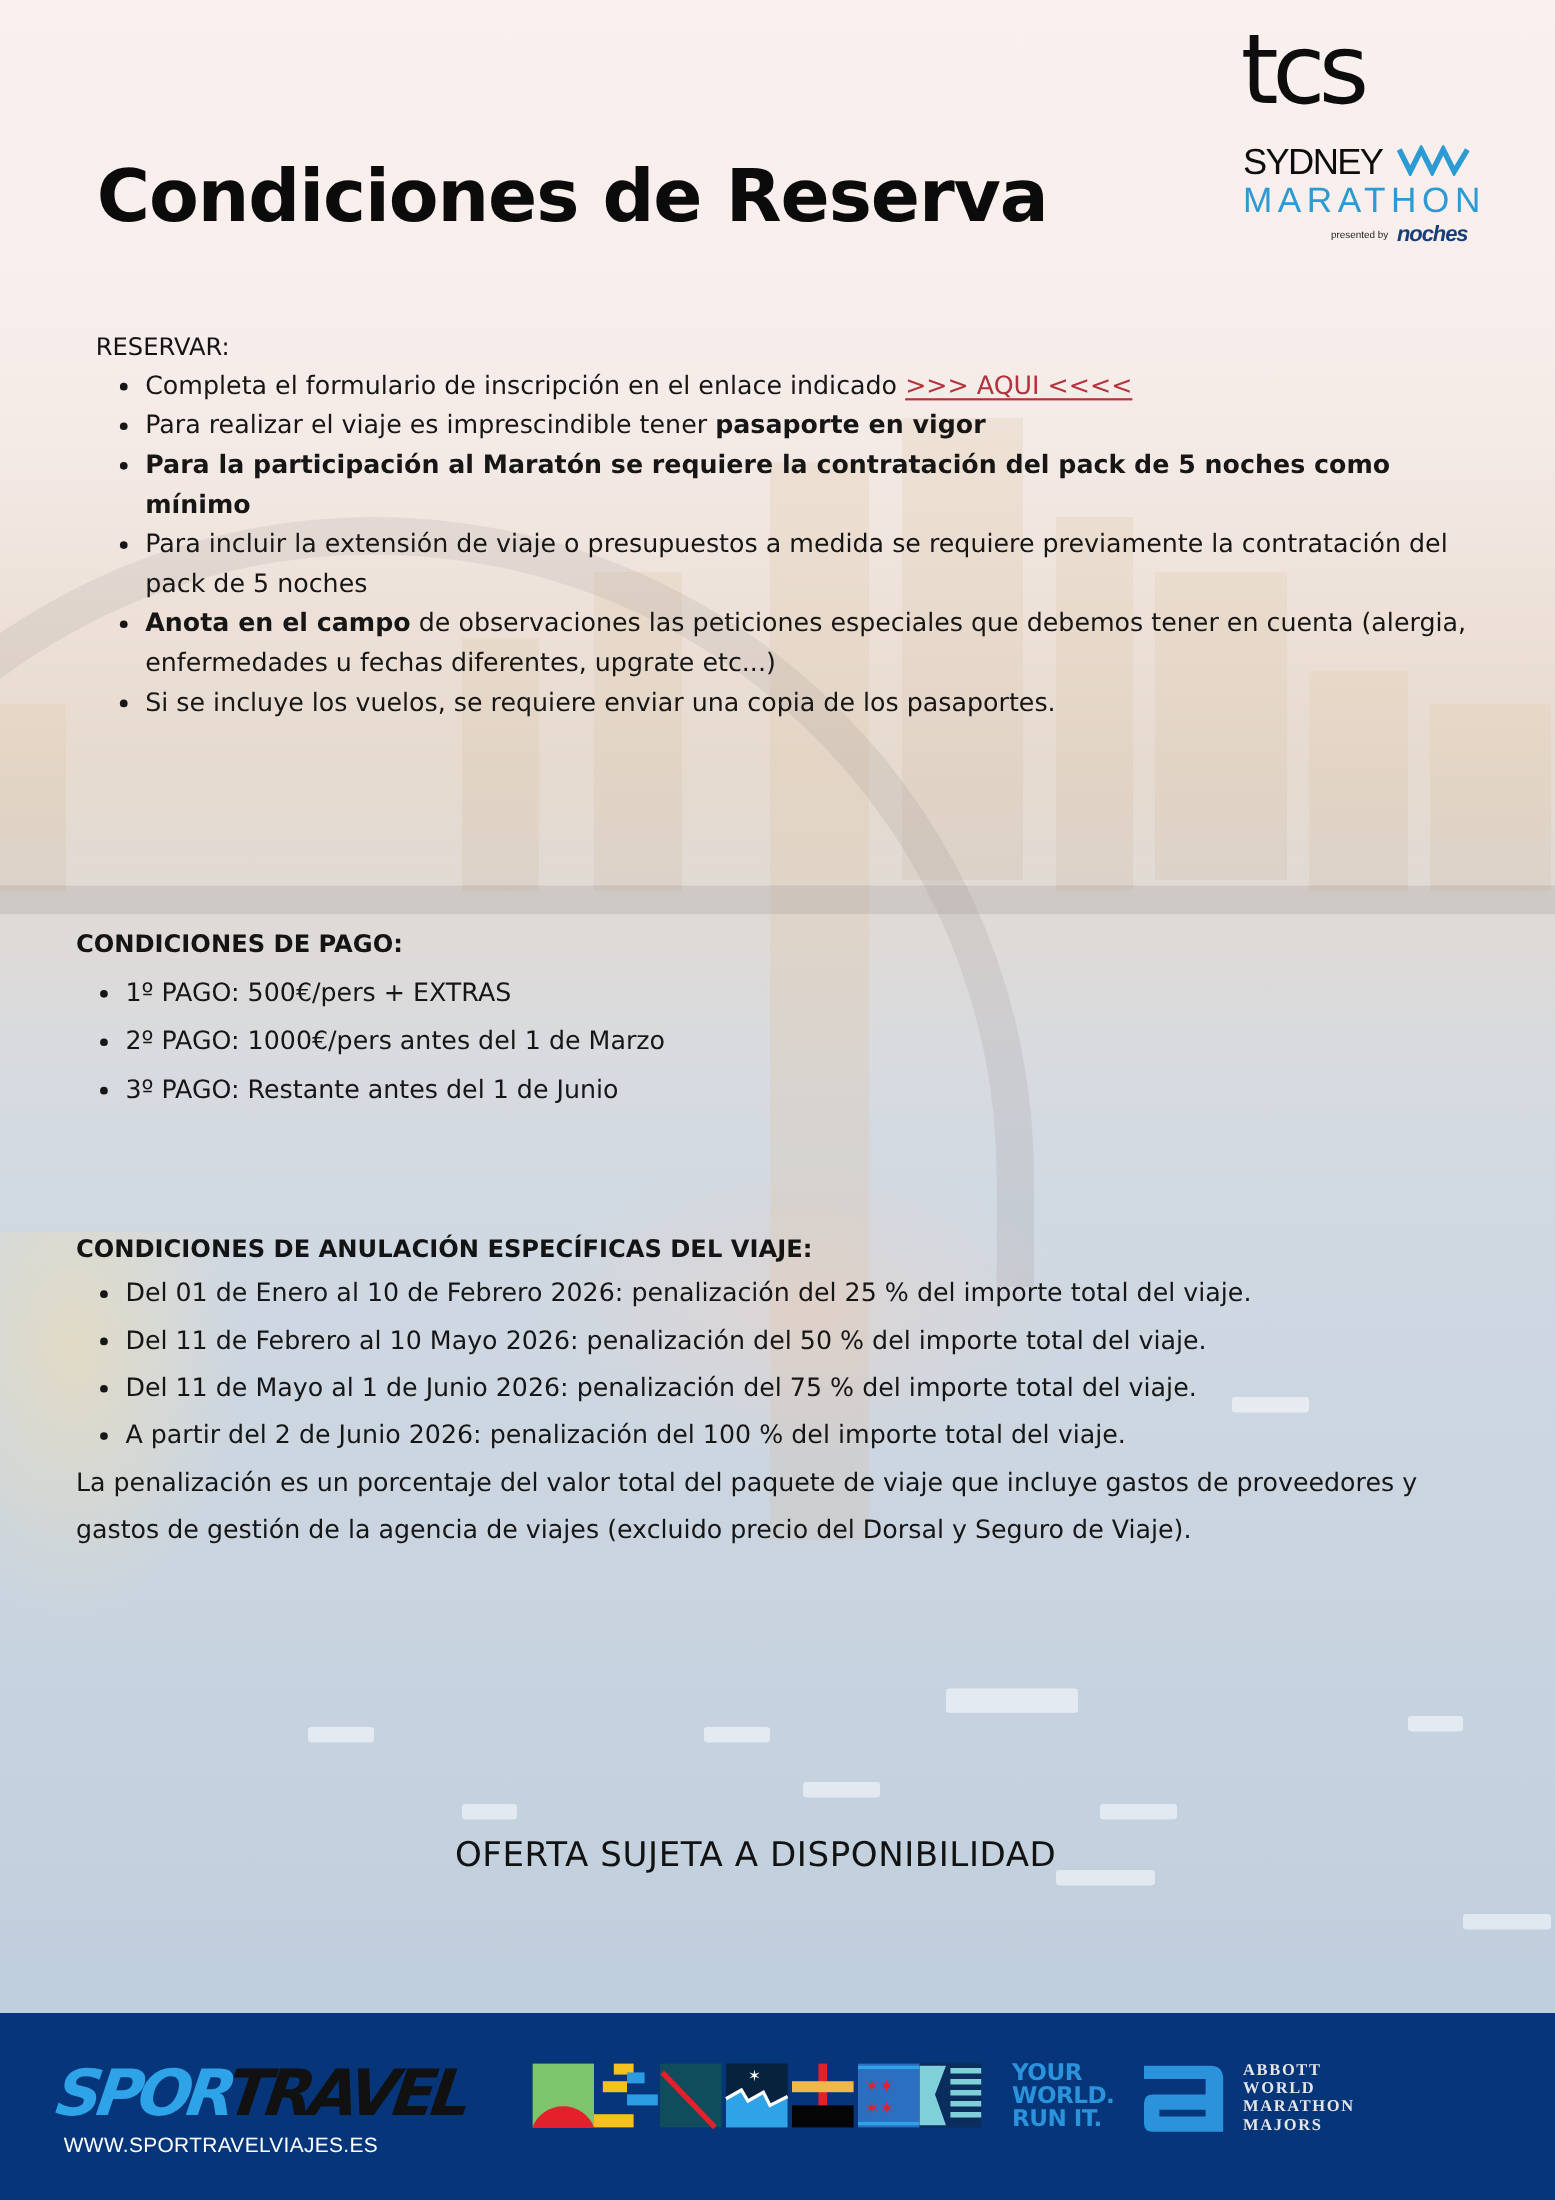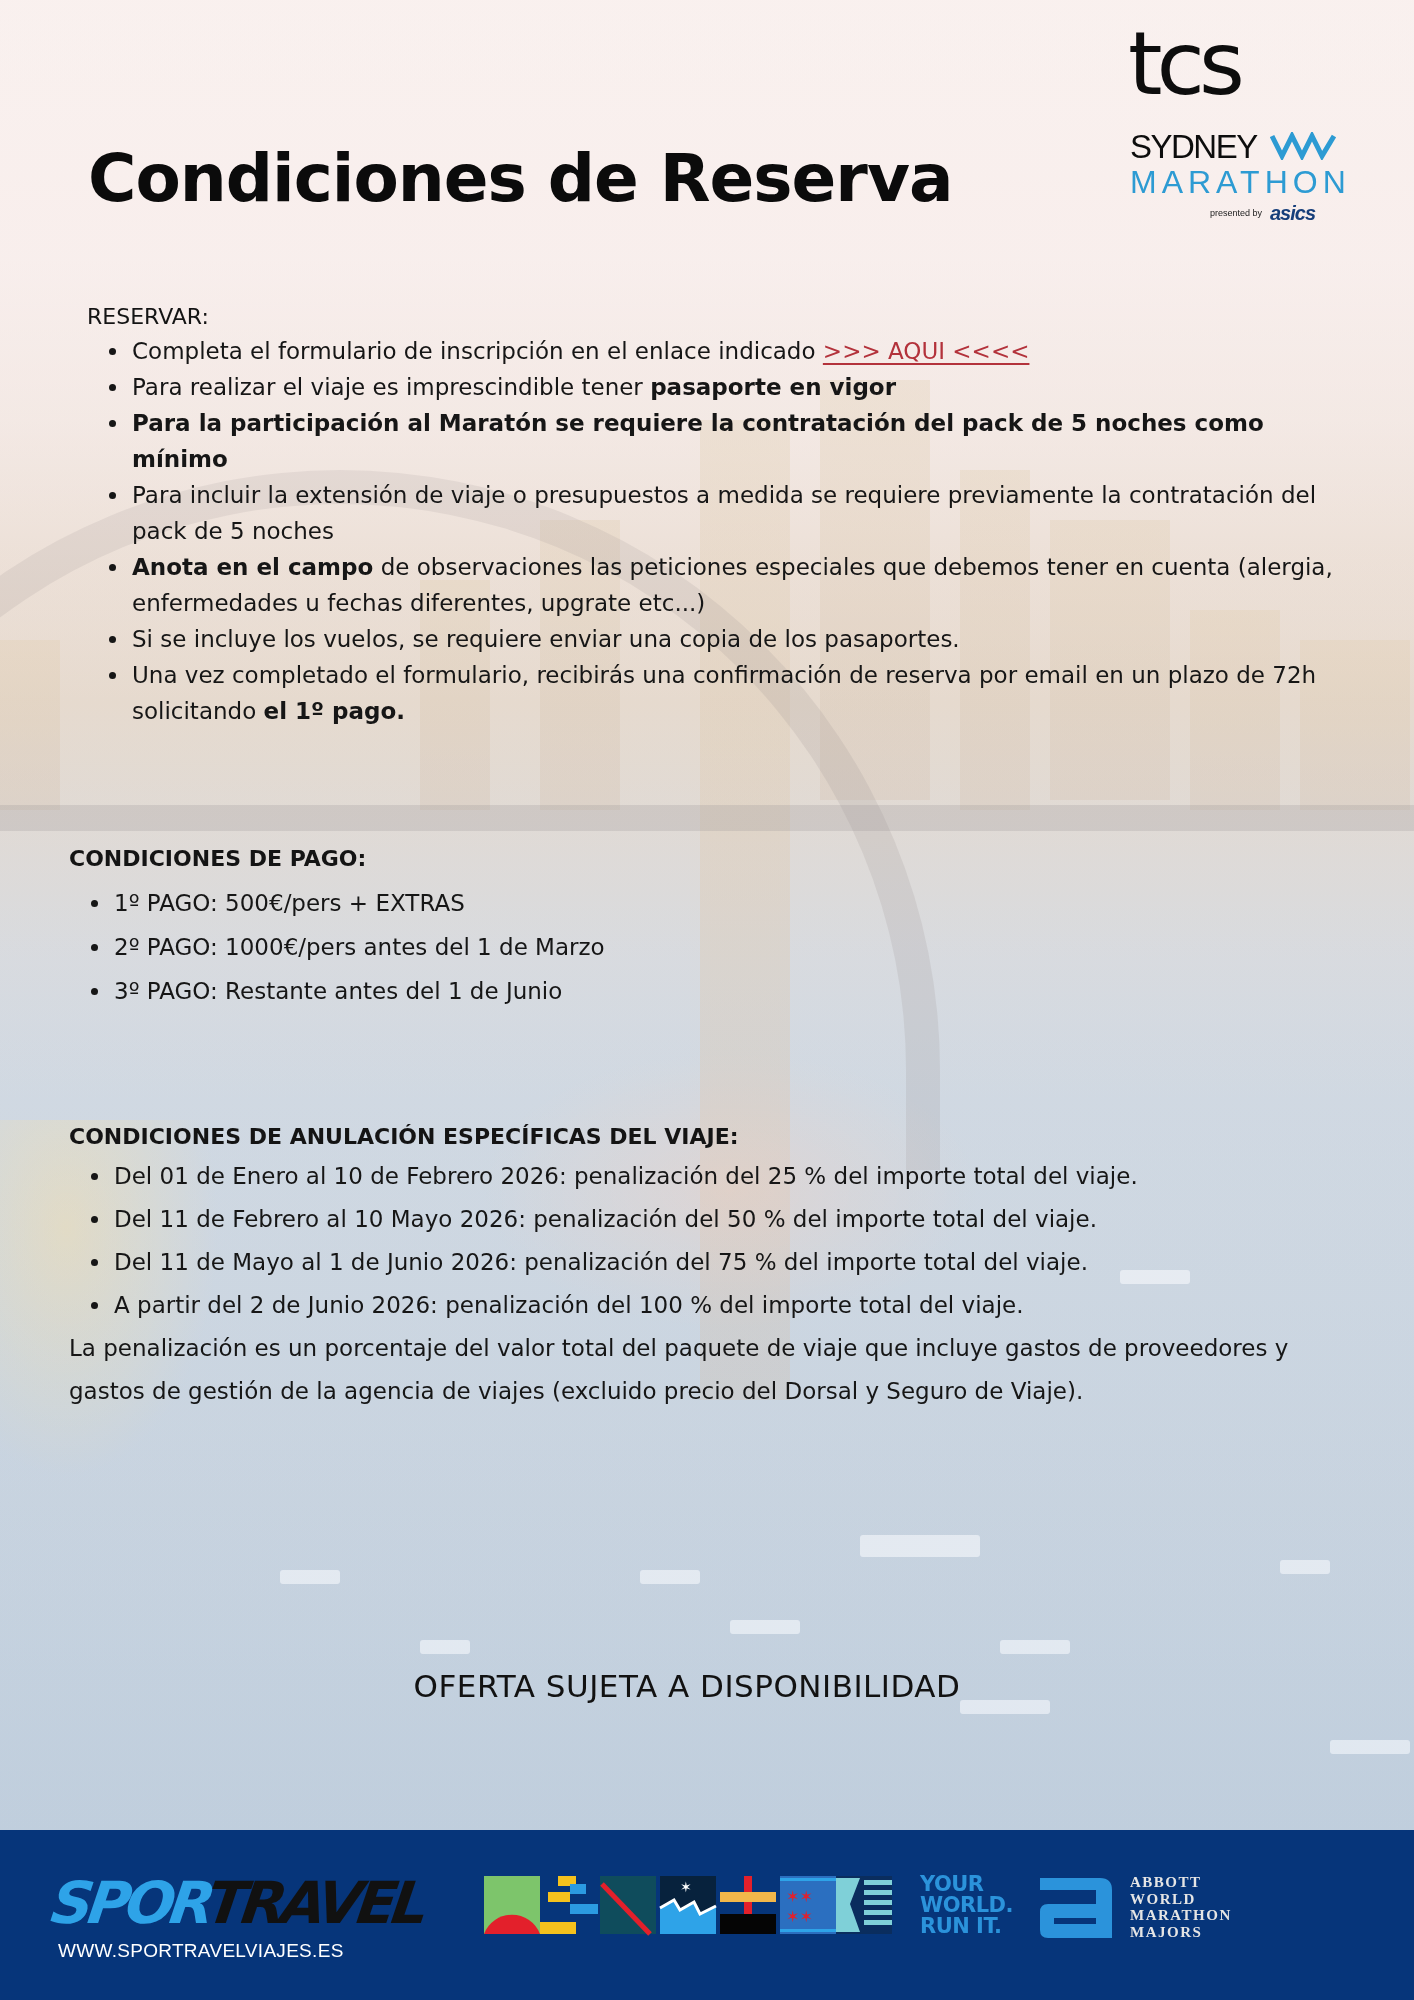--- a/index.html
+++ b/index.html
@@ -176,21 +176,21 @@
 <h1 class="page-title">Condiciones de Reserva</h1>
 
 <div class="logo">
   <span class="tcs">tcs</span>
   <span class="sydney">SYDNEY</span>
   <svg class="wave" width="66" height="28" viewBox="0 0 66 28">
     <polyline points="2,4 12,24 22,4 32,24 42,4 52,24 64,4" fill="none" stroke="#2d9bd3" stroke-width="5" stroke-linejoin="miter"></polyline>
   </svg>
   <span class="marathon">MARATHON</span>
   <span class="presented">presented by</span>
-  <span class="asics">asics</span>
+  <span class="asics">noches</span>
 </div>
 
 <section class="section reservar">
   <div class="section-heading">RESERVAR:</div>
   <ul class="list">
     <li>
       <span>Completa el formulario de inscripción en el enlace indicado </span><a class="link">&gt;&gt;&gt;  AQUI &lt;&lt;&lt;&lt;</a>
     </li>
     <li>
       <span>Para realizar el viaje es imprescindible tener </span><span class="bold">pasaporte en vigor</span>
@@ -199,23 +199,20 @@
       <span class="bold">Para la participación al Maratón se requiere la contratación del pack de 5 noches como mínimo</span>
     </li>
     <li>
       <span>Para incluir la extensión de viaje o presupuestos a medida se requiere previamente la contratación del pack de 5 noches</span>
     </li>
     <li>
       <span class="bold">Anota en el campo</span><span> de observaciones las peticiones especiales que debemos tener en cuenta (alergia, enfermedades u fechas diferentes, upgrate etc...)</span>
     </li>
     <li>
       <span>Si se incluye los vuelos, se requiere enviar una copia de los pasaportes.</span>
-    </li>
-    <li>
-      <span>Una vez completado el formulario, recibirás una confirmación de reserva por email en un plazo de 72h solicitando </span><span class="bold">el 1º pago.</span>
     </li>
   </ul>
 </section>
 
 <section class="section pago">
   <div class="section-heading">CONDICIONES DE PAGO:</div>
   <ul class="list">
     <li>1º PAGO: 500€/pers + EXTRAS</li>
     <li>2º PAGO:  1000€/pers antes del 1 de Marzo</li>
     <li>3º PAGO: Restante antes del 1 de Junio</li>

